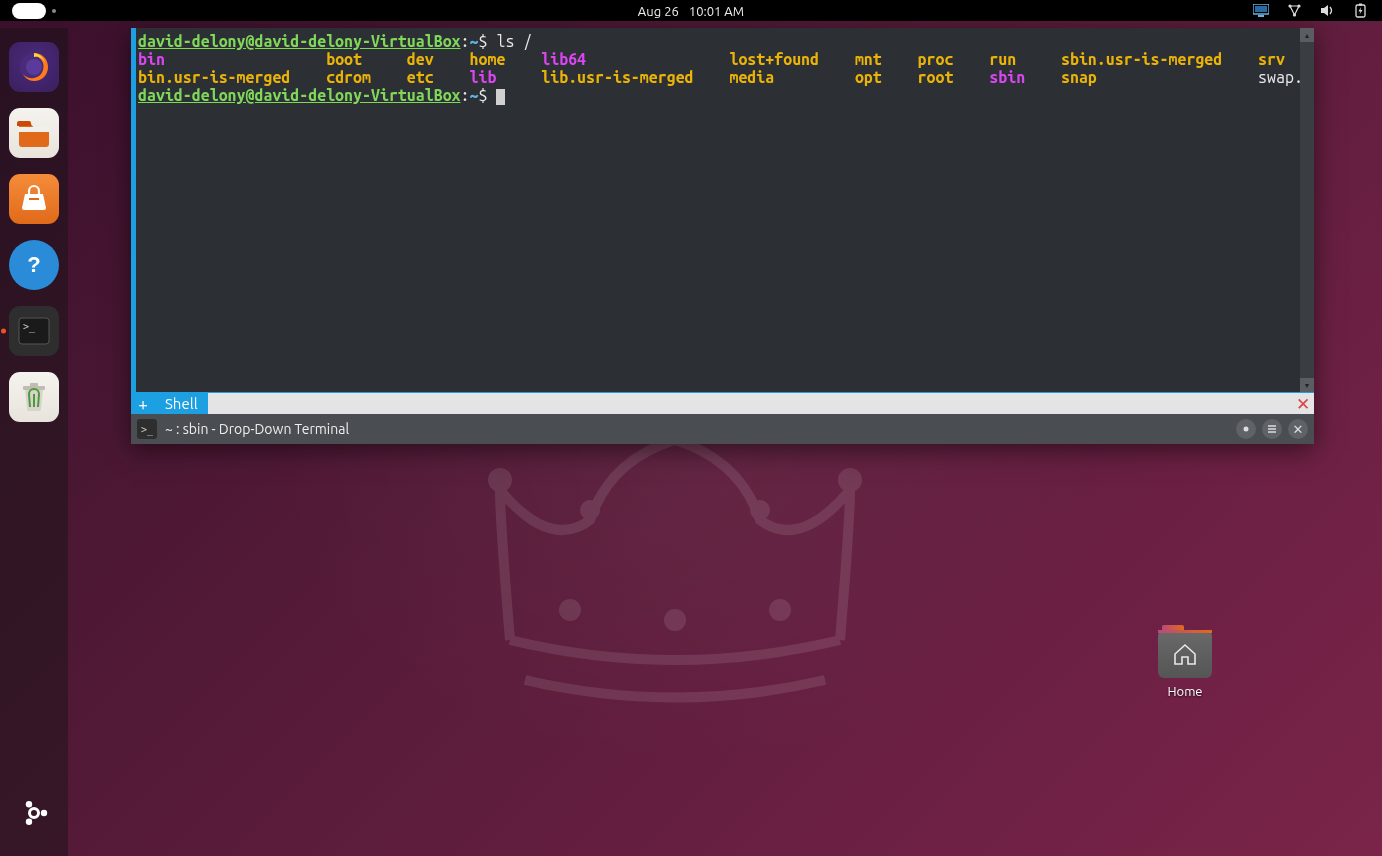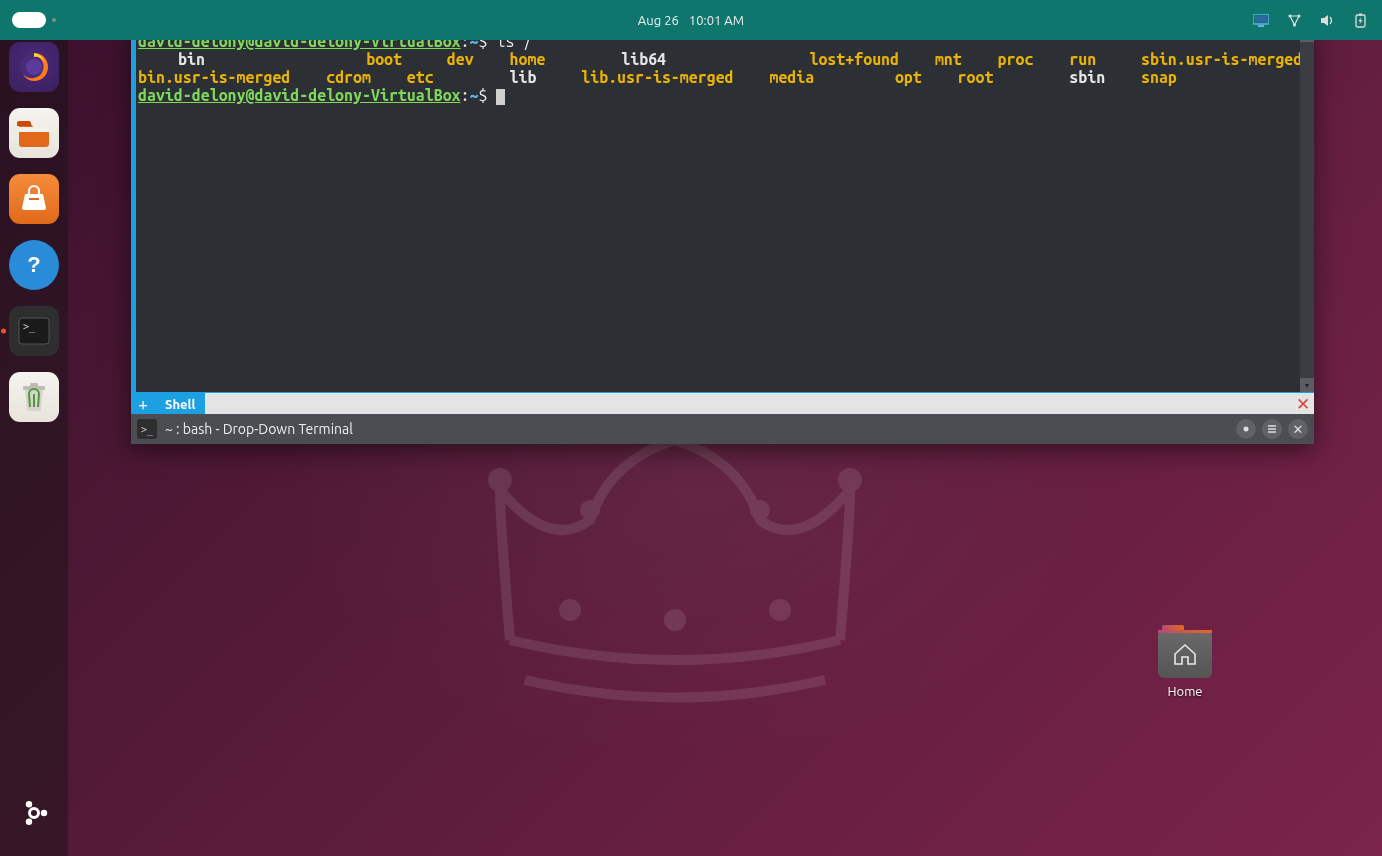--- a/index.html
+++ b/index.html
@@ -6,22 +6,22 @@
   html, body { width: 1382px; height: 856px; overflow: hidden; font-family: Ubuntu, "Segoe UI", sans-serif; }
   body {
     background:
       radial-gradient(ellipse 700px 500px at 50% 55%, rgba(255,255,255,0.04), transparent 60%),
       linear-gradient(135deg, #3a0f2c 0%, #4a1733 25%, #5a1c3a 50%, #6b2043 75%, #7a2449 100%);
     position: relative;
   }
 
   
   .topbar {
-    position: absolute; top: 0; left: 0; right: 0; height: 40px;
-    background: #0f766e; color: #ddd; display: flex; align-items: center;
+    position: absolute; top: 0; left: 0; right: 0; height: 21px;
+    background: #000000; color: #ddd; display: flex; align-items: center;
     font-size: 13px; z-index: 50;
   }
   .topbar-left { display: flex; align-items: center; gap: 6px; padding-left: 12px; }
   .pill {
     width: 34px; height: 16px; border-radius: 8px; background: #fff;
   }
   .dot-small { width: 4px; height: 4px; border-radius: 50%; background: #888; }
   .topbar-center {
     position: absolute; left: 50%; transform: translateX(-50%);
     display: flex; gap: 10px; color: #eee; font-weight: 400;
@@ -79,36 +79,36 @@
     position: absolute; left: 0; right: 0; height: 14px;
     background: #5a5d61; display: flex; align-items: center; justify-content: center;
     font-size: 8px; color: #222;
   }
   .term-scrollbar-up { top: 0; }
   .term-scrollbar-down { bottom: 0; }
 
   .c-prompt-user { color: #7fd85a; font-weight: bold; text-decoration: underline; }
   .c-prompt-path { color: #5fb3e6; font-weight: bold; }
   .c-white { color: #e8e8e8; }
-  .c-cyan { color: #e5e5e5; font-weight: bold; margin-left: 40px; }
+  .c-cyan { color: #d946ef; font-weight: bold; }
   .c-blue { color: #eab308; font-weight: bold; }
   .cursor-block { display: inline-block; width: 9px; height: 16px; background: #d0d0d0; vertical-align: middle; }
 
   
   .term-tabstrip {
     height: 22px; background: #e4e4e4; display: flex; align-items: stretch;
     border-top: 1px solid #1da0e2;
   }
   .term-tab-new {
     width: 24px; background: #1da0e2; color: #fff;
     display: flex; align-items: center; justify-content: center; font-size: 17px;
   }
   .term-tab {
     background: #1da0e2; color: #fff; padding: 0 10px;
-    display: flex; align-items: center; font-size: 13px; font-weight: 700;
+    display: flex; align-items: center; font-size: 15px; font-weight: 400;
   }
   .term-tab-close {
     margin-left: auto; width: 22px; color: #d44; font-size: 17px;
     display: flex; align-items: center; justify-content: center;
   }
 
   
   .term-titlebar {
     height: 30px; background: #4a4d51; color: #eee;
     display: flex; align-items: center; padding: 0 6px;
@@ -290,21 +290,21 @@
     <div class="term-tab">
       <span>Shell</span>
     </div>
     <div class="term-tab-close">
       <span>✕</span>
     </div>
   </div>
 
   <div class="term-titlebar">
     <div class="term-title-icon">&gt;_</div>
-    <span>~ : bash - Drop-Down Terminal</span>
+    <span>~ : sbin - Drop-Down Terminal</span>
     <div class="term-title-buttons">
       <div class="term-title-btn">
         <svg width="10" height="10" viewBox="0 0 10 10">
             <circle cx="5" cy="5" r="2.5" fill="#ddd"></circle>
           </svg>
       </div>
       <div class="term-title-btn">
         <svg width="10" height="10" viewBox="0 0 10 10">
             <path d="M1 2 h8 M1 5 h8 M1 8 h8" stroke="#ddd" stroke-width="1.4"></path>
           </svg>

